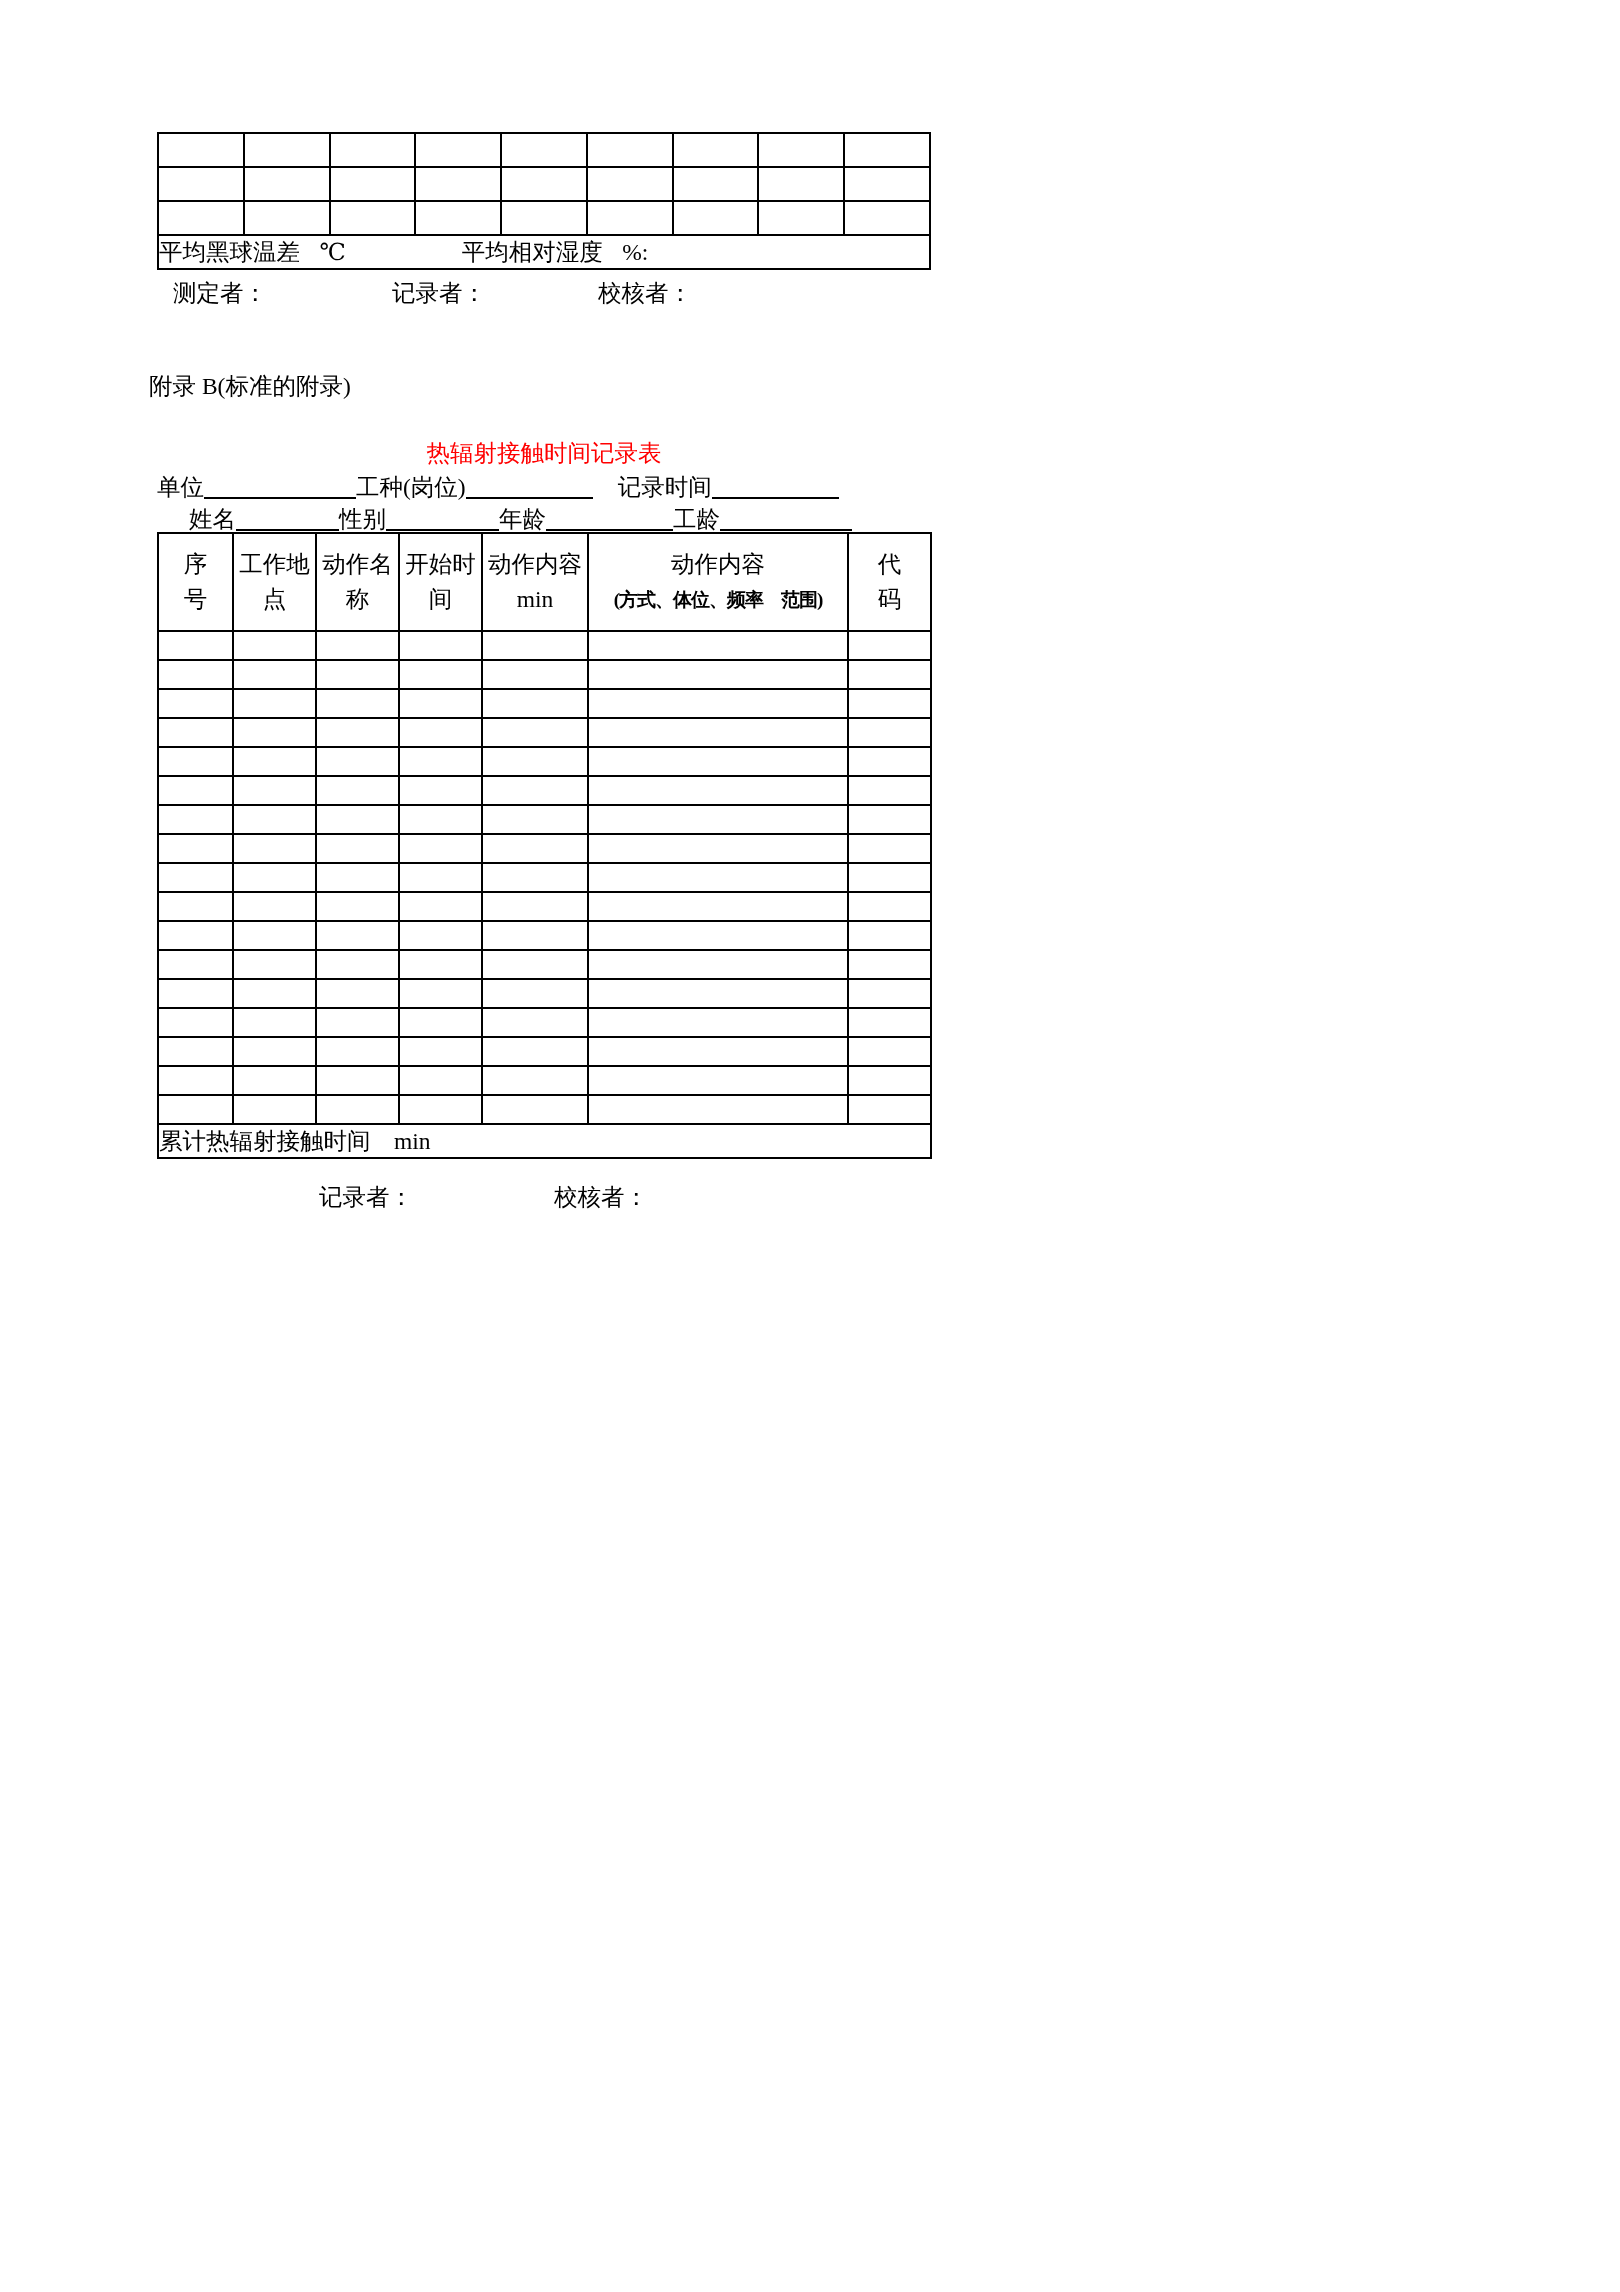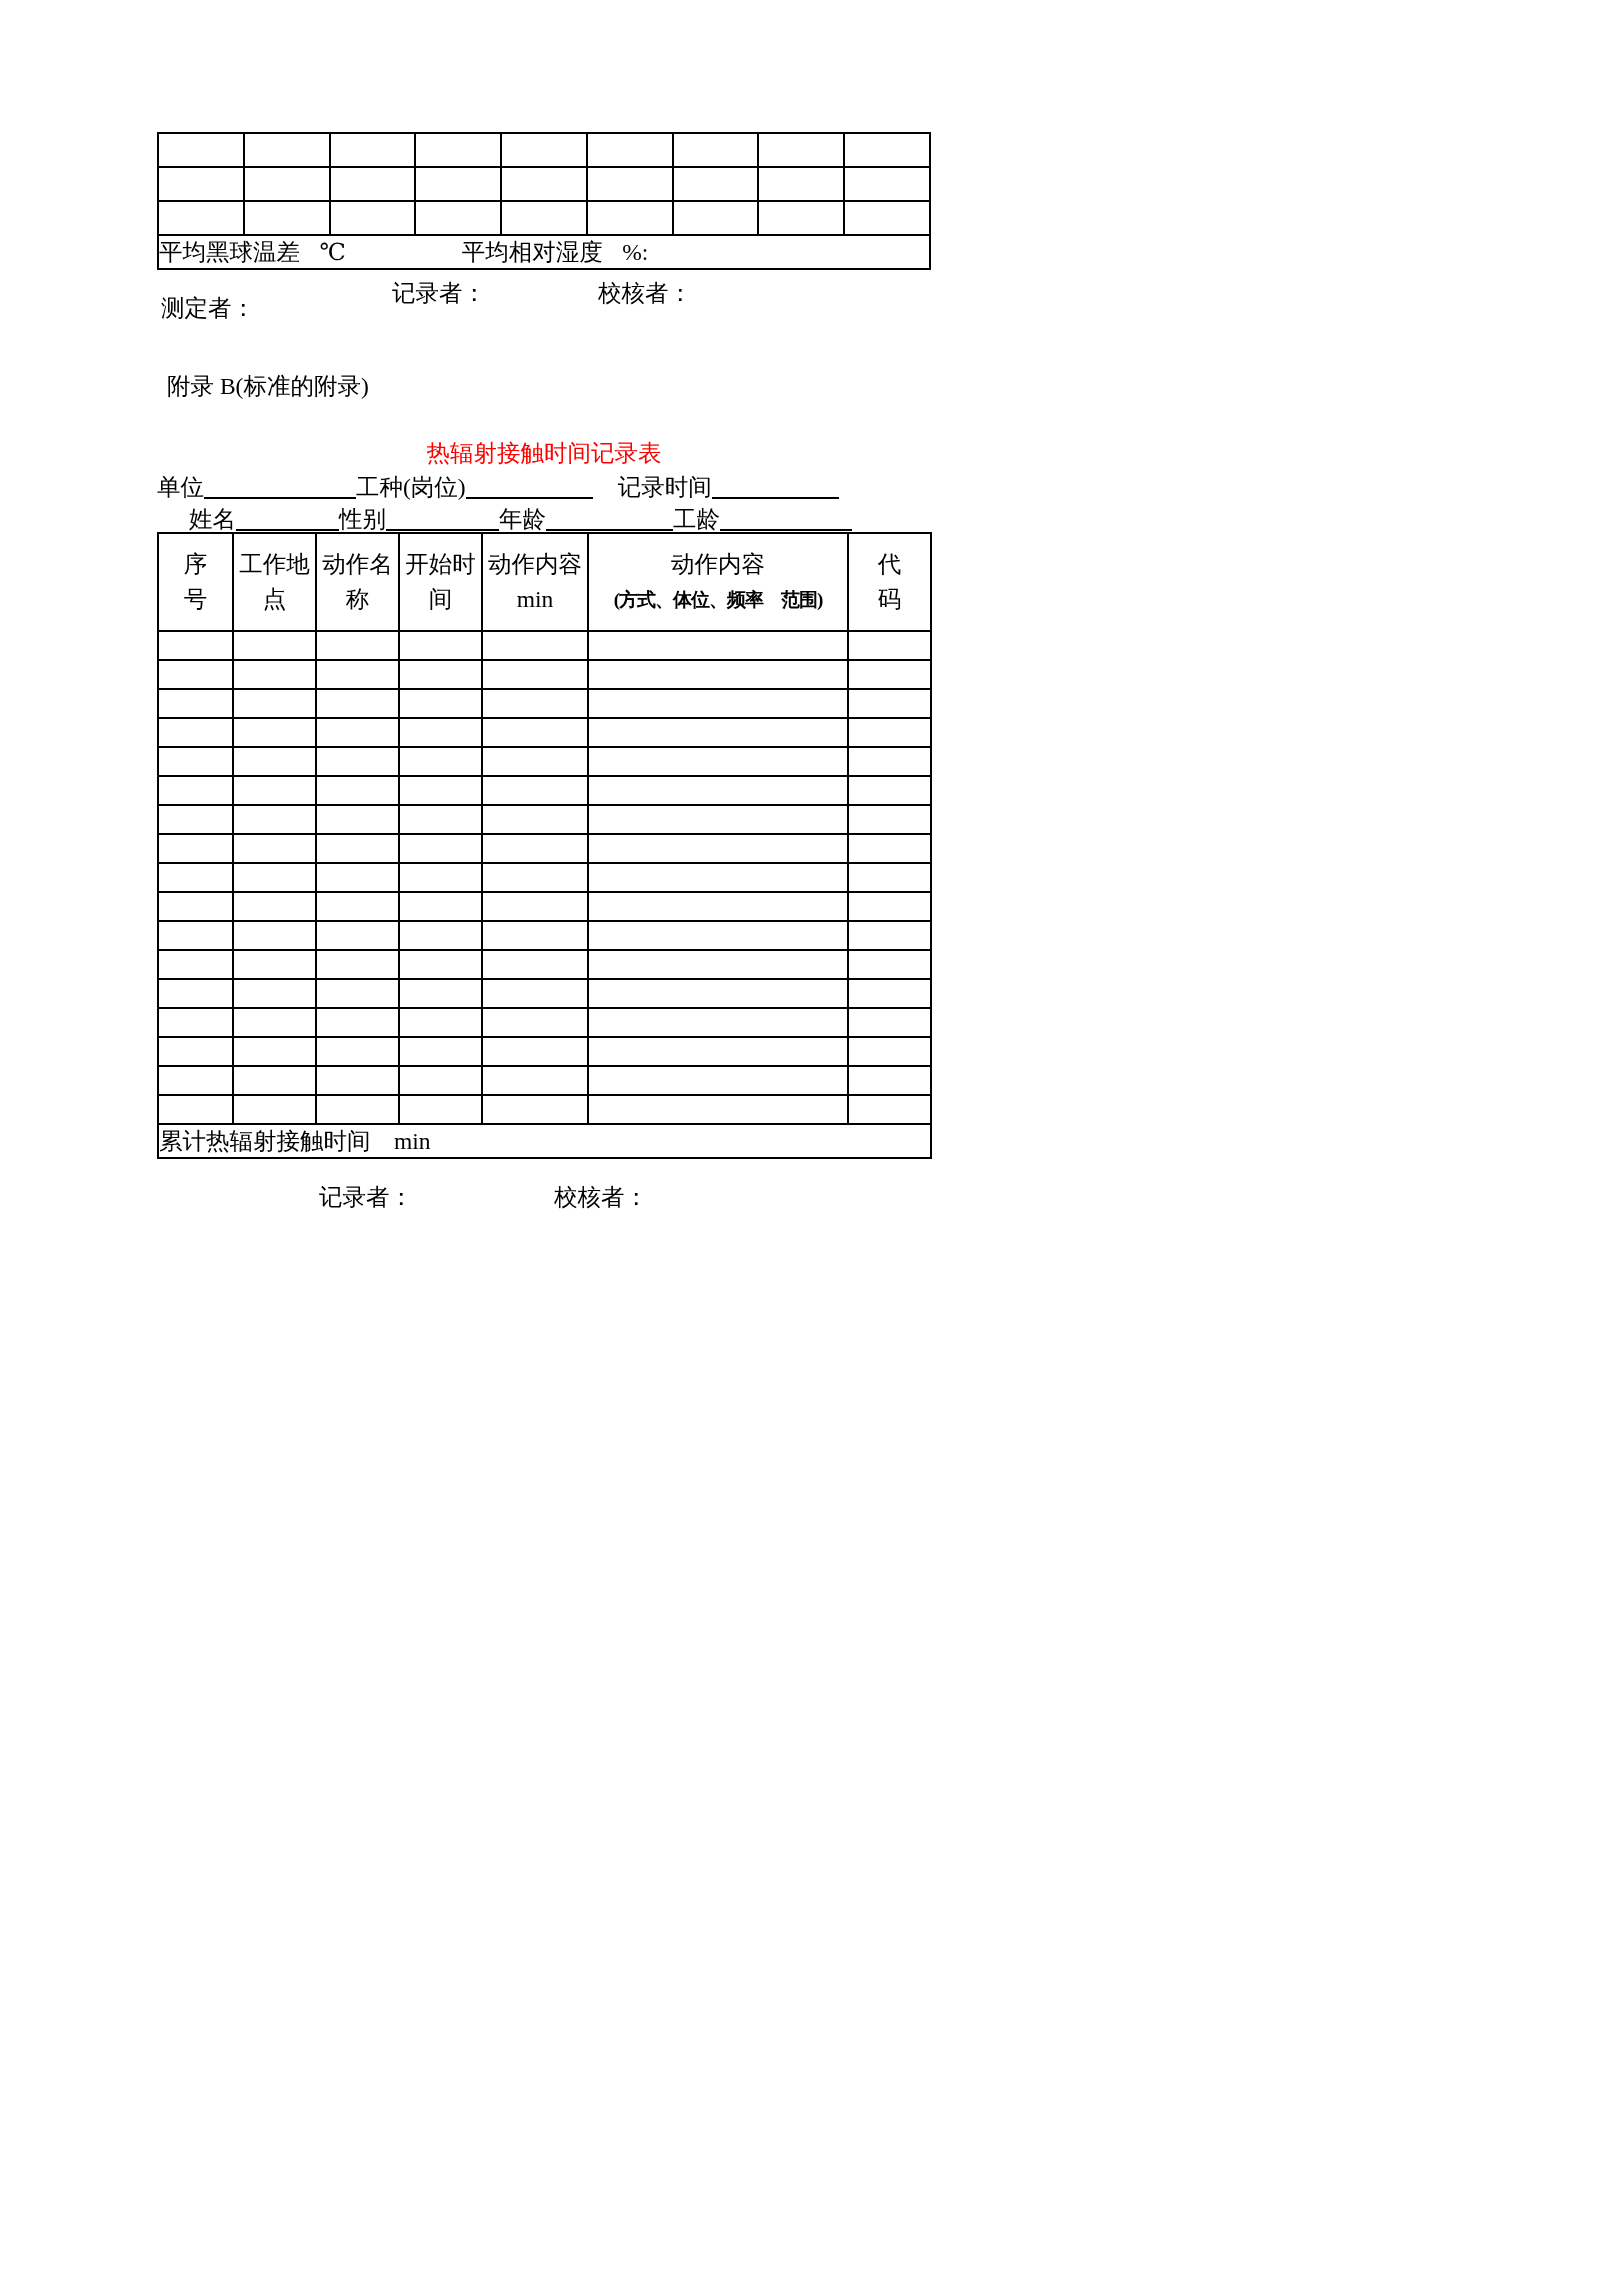--- a/index.html
+++ b/index.html
@@ -21,27 +21,27 @@
   .top-table tbody.fill td { height:34px; }
   .top-footer-cell { height:32px; text-align:left; padding-left:23.5px; vertical-align:middle; }
   .sp-unit { margin-left:13.7px; }
   .sp-right { margin-left:110px; }
 
   
   .signers { position:absolute; left:157px; width:774px; height:31px; }
   .signers-top { top:277px; }
   .signers-bottom { top:1181px; }
   .signers span { position:absolute; white-space:nowrap; }
-  .pos-0 { left:4px;margin-top:15px; }
+  .pos-0 { left:16px; }
   .pos-240 { left:235px; }
   .pos-450 { left:441px; }
   .pos-165 { left:162px; }
   .pos-405 { left:397px; }
 
-  .appendix-heading { position:absolute; left:167px; top:370px; white-space:nowrap; }
+  .appendix-heading { position:absolute; left:149px; top:370px; white-space:nowrap; }
 
   .form-title {
     position:absolute; left:157px; top:437px; width:774px;
     text-align:center; color:#ff0000; white-space:nowrap;
   }
 
   .form-line { position:absolute; left:157px; width:804px; height:31px; line-height:29px; white-space:nowrap; }
   .form-line-1 { top:473px; }
   .form-line-2 { top:505px;margin-left:32px; }
   .blank {

